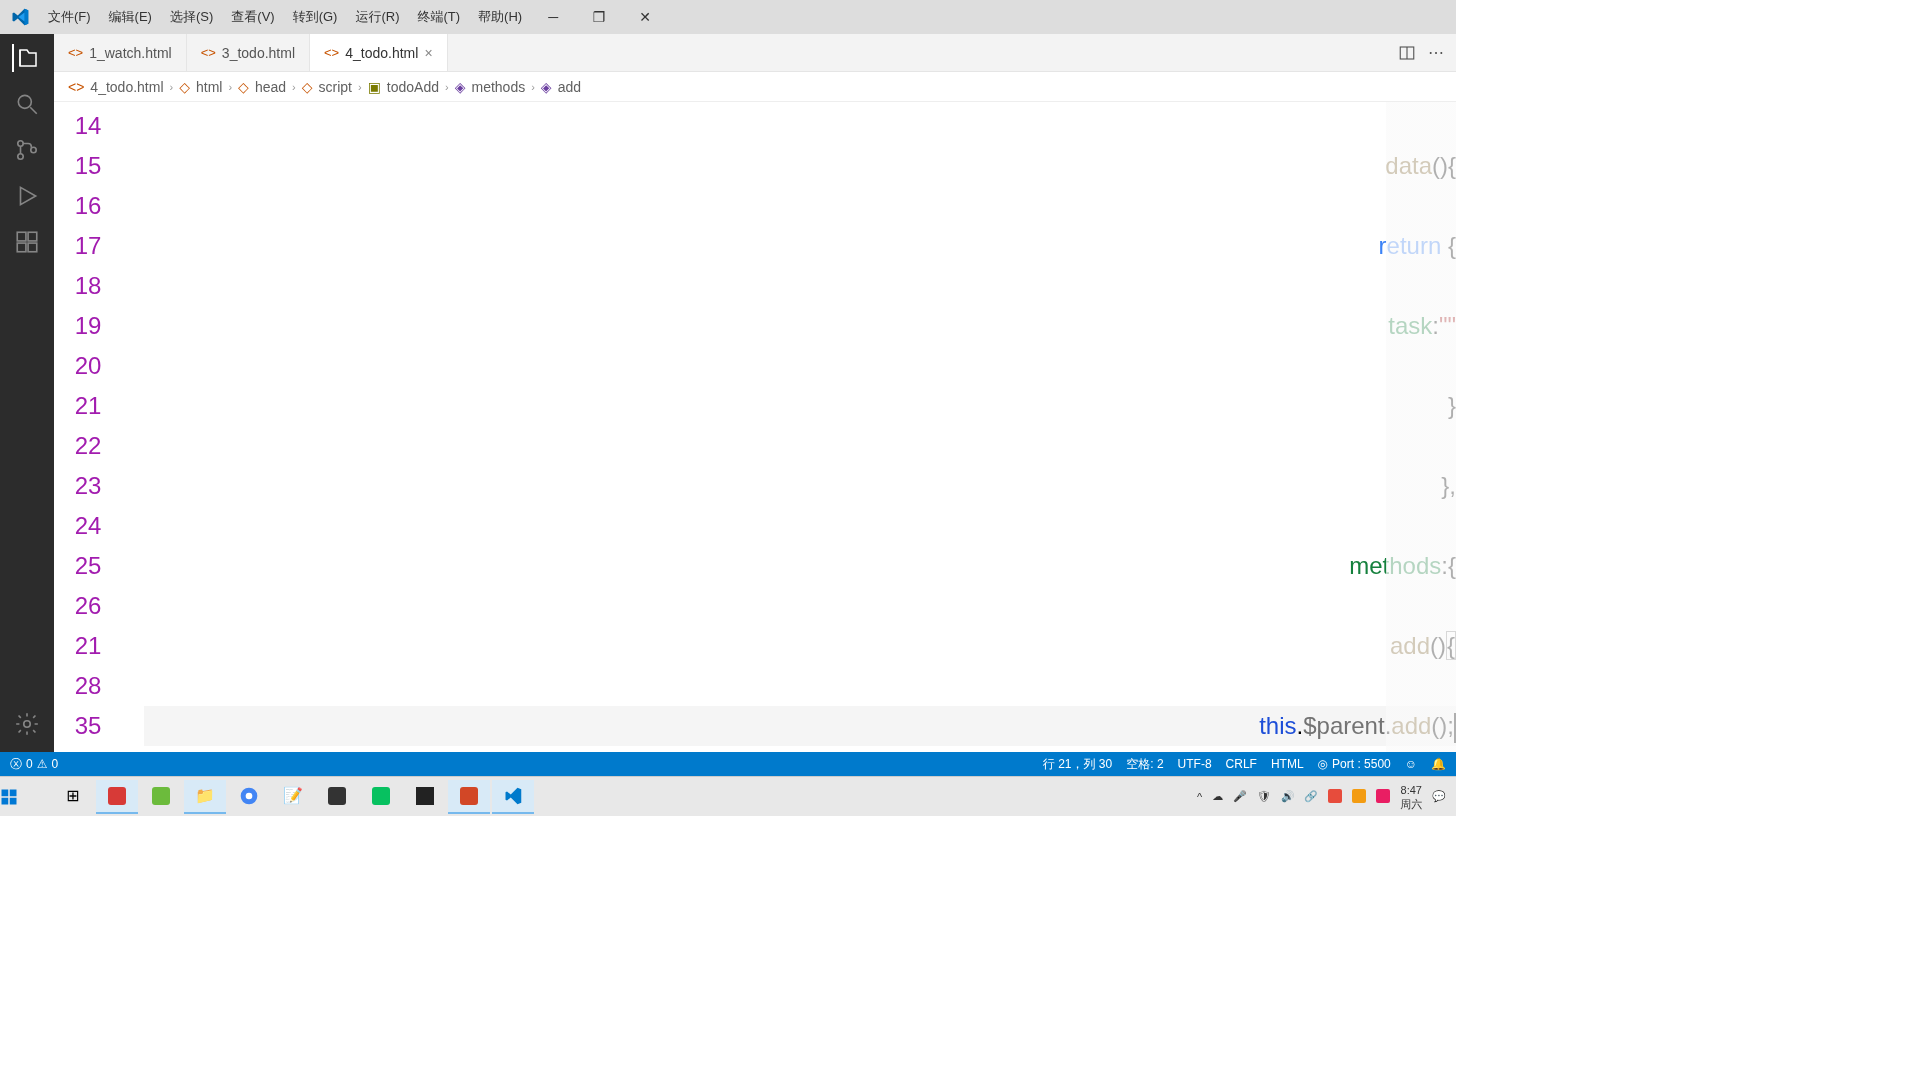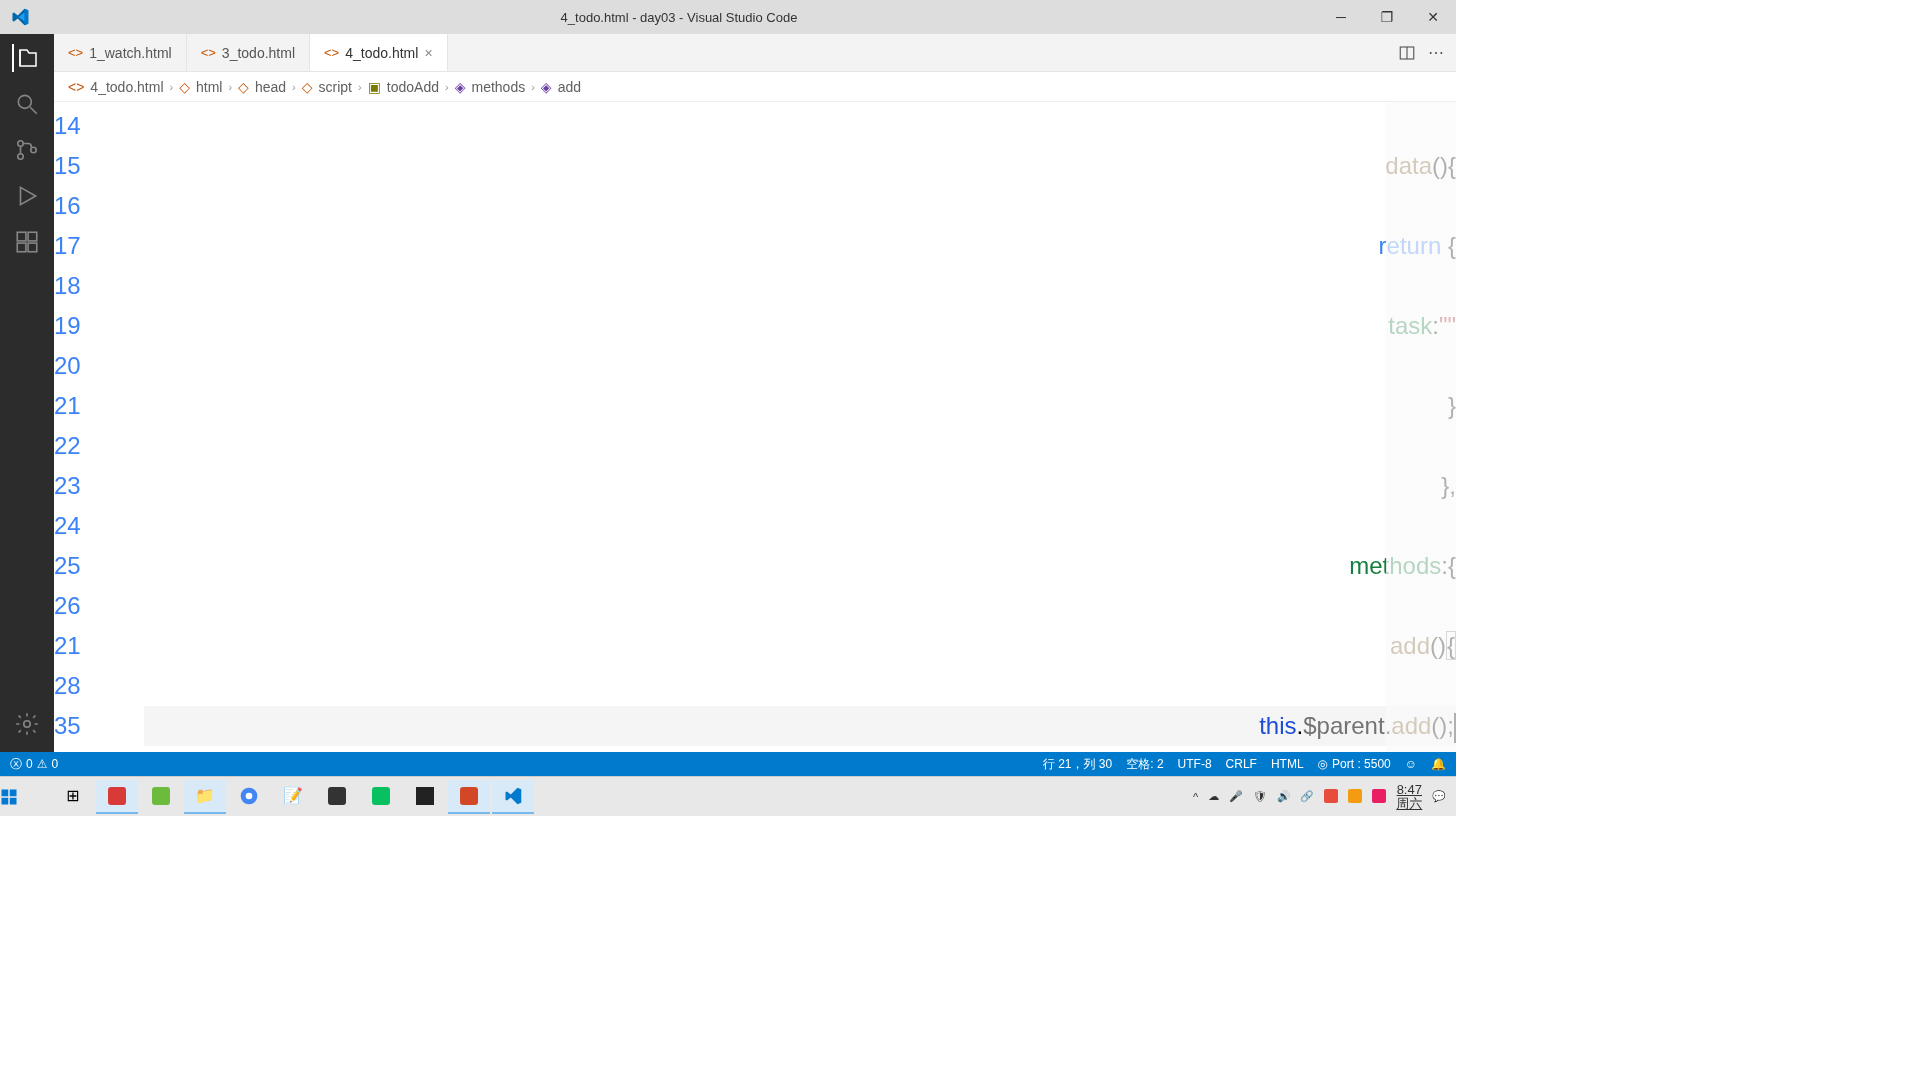--- a/index.html
+++ b/index.html
@@ -29,21 +29,21 @@
 .tab .close { color: #888; font-size: 14px; }
 .tabs .right-icons { margin-left: auto; display: flex; align-items: center; gap: 12px; padding-right: 12px; color: #555; }
 
 .breadcrumb { height: 30px; display: flex; align-items: center; padding: 0 14px; font-size: 14px; color: #616161; gap: 6px; border-bottom: 1px solid #eee; }
 .breadcrumb .chev { color: #999; font-size: 11px; }
 .breadcrumb .ico-html { color: #c75300; }
 .breadcrumb .ico-cube { color: #7b7b00; }
 .breadcrumb .ico-method { color: #6b3fa0; }
 
 .code-wrap { flex: 1; display: flex; position: relative; font-family: Consolas, "Courier New", monospace; font-size: 24px; overflow: hidden; }
-.gutter { width: 90px; text-align: left; padding-right: 22px; color: #3b82f6; background: #fff; line-height: 40px; padding-top: 4px; }
+.gutter { width: 90px; text-align: center; padding-right: 22px; color: #a21caf; background: #fff; line-height: 40px; padding-top: 4px; }
 .gutter .ln { height: 40px; }
 .code { flex: 1; padding-top: 4px; line-height: 40px; white-space: pre; color: #000; position: relative; }
 .code .line { height: 40px; padding-left: 20px; text-align: right; }
 .line.current { background: #f5f5f5; }
 .kw2 { color: #3b82f6; }
 .fn { color: #795e26; }
 .var { color: #737373; }
 .prop { color: #15803d; }
 .str { color: #a31515; }
 .this { color: #1d4ed8; }
@@ -57,36 +57,45 @@
 .status-bar .sl { display: flex; align-items: center; gap: 4px; }
 .status-bar .spacer { flex: 1; }
 
 
 .taskbar { height: 40px; background: #e8e8e8; display: flex; align-items: center; border-top: 1px solid #ccc; }
 .taskbar .start { width: 48px; text-align: center; }
 .taskbar .task-icons { display: flex; gap: 2px; padding-left: 4px; }
 .taskbar .task-icons .ti { width: 42px; height: 34px; display: flex; justify-content: center; align-items: center; border-bottom: 2px solid transparent; }
 .taskbar .task-icons .ti.active { border-bottom: 2px solid #76b9ed; background: #d8eaf7; }
 .taskbar .tray { margin-left: auto; display: flex; align-items: center; gap: 10px; padding-right: 10px; font-size: 11px; color: #333; }
-.taskbar .clock { text-align: center; line-height: 14px; font-size: 13px; text-decoration: underline; }
+.taskbar .clock { text-align: center; line-height: 14px; font-size: 11px; }
 
 svg { display: block; }
 </style>
 </head>
 <body>
 
 <div class="title-bar">
   <div class="logo">
     <svg width="18" height="18" viewBox="0 0 24 24">
         <path fill="#0065A9" d="M23 3l-5-2-9 9-5-4-2 1v10l2 1 5-4 9 9 5-2V3z"></path>
         <path fill="#007ACC" d="M18 1l5 2v18l-5 2V1z"></path>
         <path fill="#1F9CF0" d="M18 6v12l-8-6 8-6z"></path>
       </svg>
   </div>
-  <div class="title">4_todo.html - day03 - Visual Studio Code</div>
+  <div class="menu">
+    <span>文件(F)</span>
+    <span>编辑(E)</span>
+    <span>选择(S)</span>
+    <span>查看(V)</span>
+    <span>转到(G)</span>
+    <span>运行(R)</span>
+    <span>终端(T)</span>
+    <span>帮助(H)</span>
+  </div>
   <div class="win-controls">
     <div>─</div>
     <div>❐</div>
     <div>✕</div>
   </div>
 </div>
 
 <div class="main">
   <div class="activity-bar">
     <div class="icon active">

